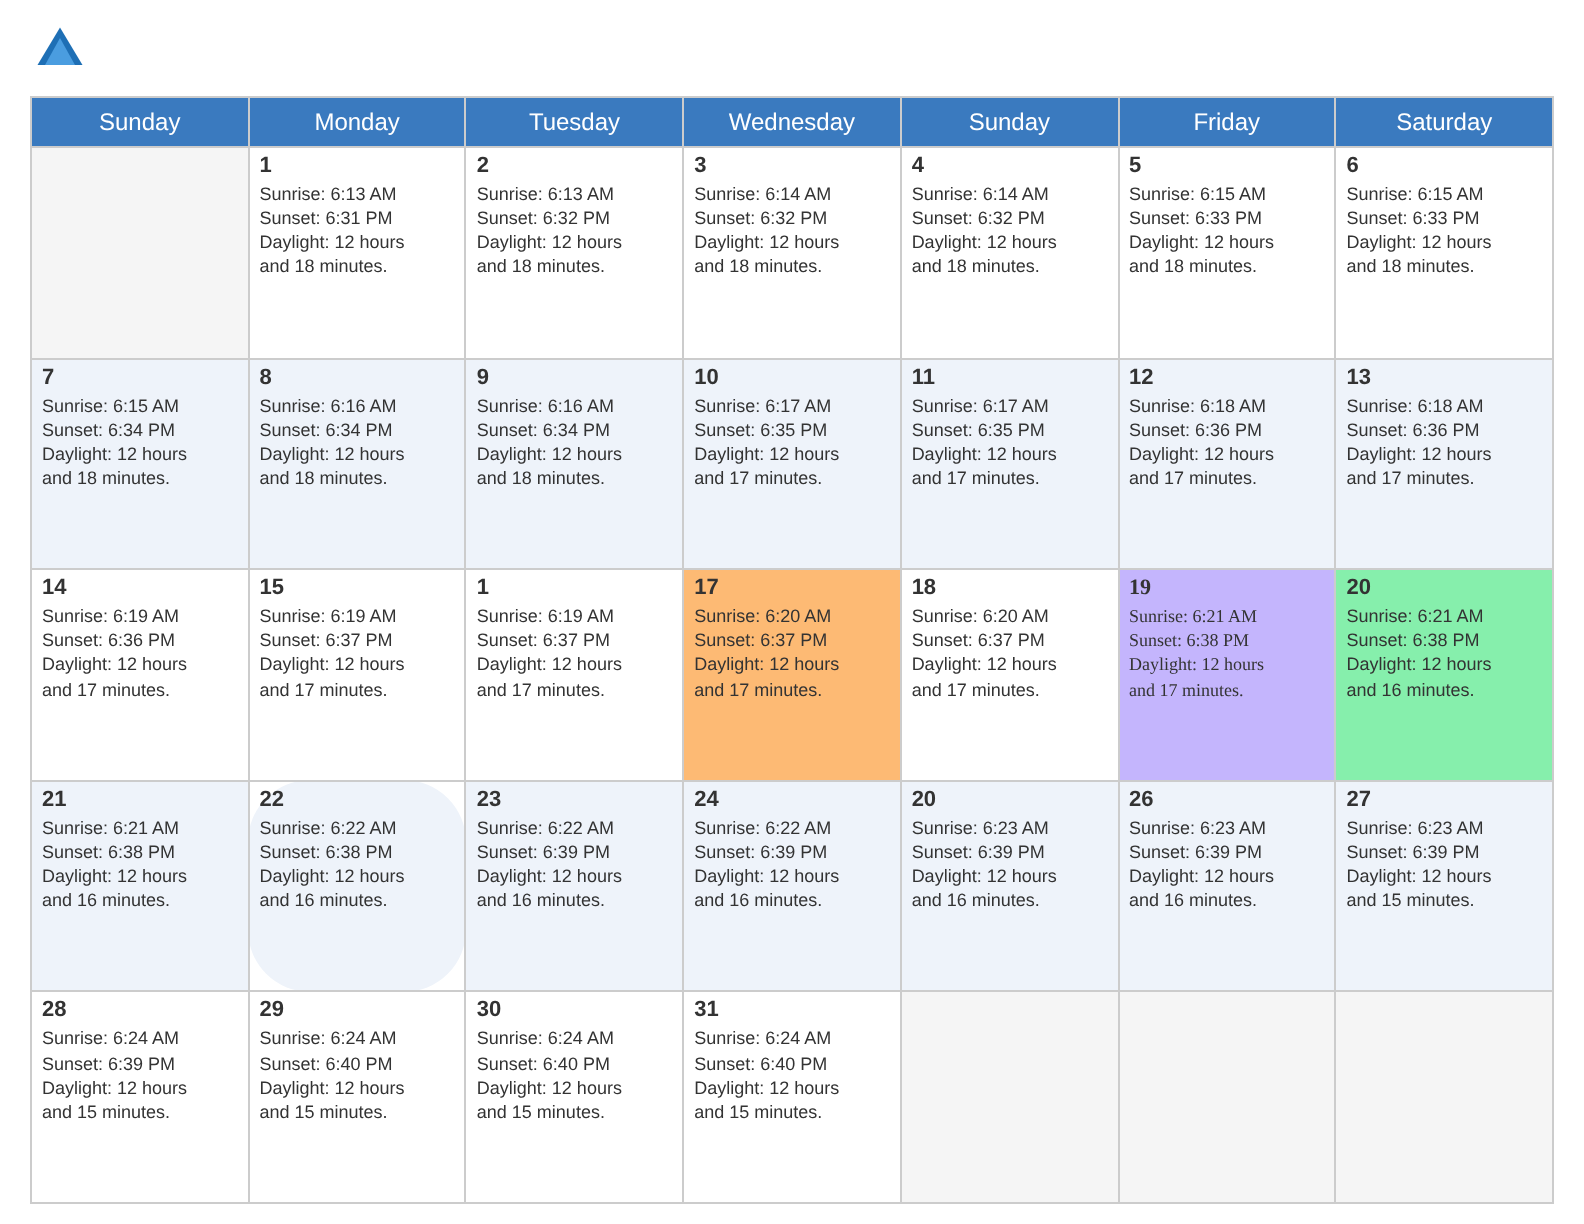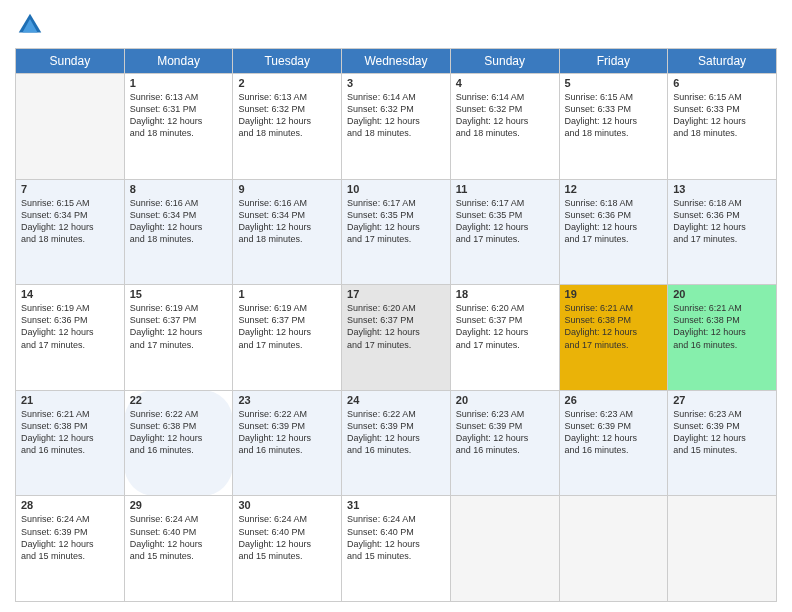--- a/index.html
+++ b/index.html
@@ -248,35 +248,35 @@
 Daylight: 12 hours
 and 17 minutes.</div>
           </td>
           <td style="background: rgb(255, 255, 255);">
             <span class="day-num">1</span>
             <div class="day-info" style="white-space: pre-line;">Sunrise: 6:19 AM
 Sunset: 6:37 PM
 Daylight: 12 hours
 and 17 minutes.</div>
           </td>
-          <td style="background: #e5e5e5;">
+          <td style="background: #fdba74;">
             <span class="day-num">17</span>
             <div class="day-info" style="white-space: pre-line;">Sunrise: 6:20 AM
 Sunset: 6:37 PM
 Daylight: 12 hours
 and 17 minutes.</div>
           </td>
           <td style="background: rgb(255, 255, 255);">
             <span class="day-num">18</span>
             <div class="day-info" style="white-space: pre-line;">Sunrise: 6:20 AM
 Sunset: 6:37 PM
 Daylight: 12 hours
 and 17 minutes.</div>
           </td>
-          <td style="background: #eab308;">
+          <td style="background: #c4b5fd; font-family: Liberation Serif, serif;">
             <span class="day-num">19</span>
             <div class="day-info" style="white-space: pre-line;">Sunrise: 6:21 AM
 Sunset: 6:38 PM
 Daylight: 12 hours
 and 17 minutes.</div>
           </td>
           <td style="background: #86efac;">
             <span class="day-num">20</span>
             <div class="day-info" style="white-space: pre-line;">Sunrise: 6:21 AM
 Sunset: 6:38 PM

